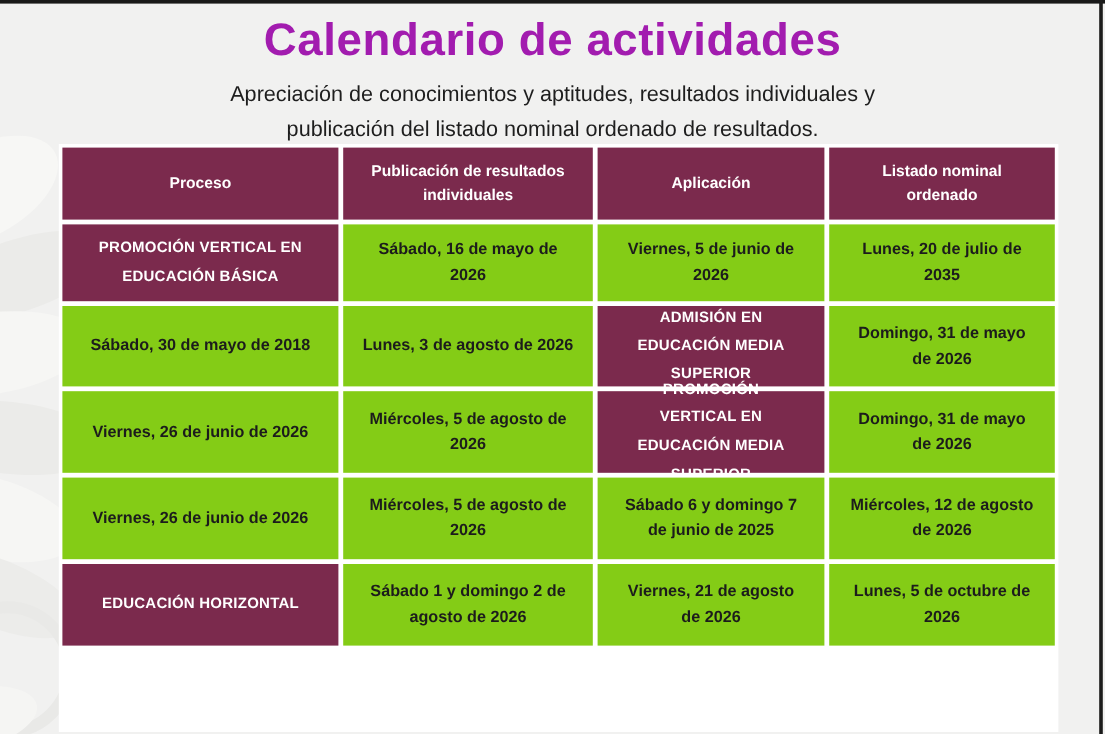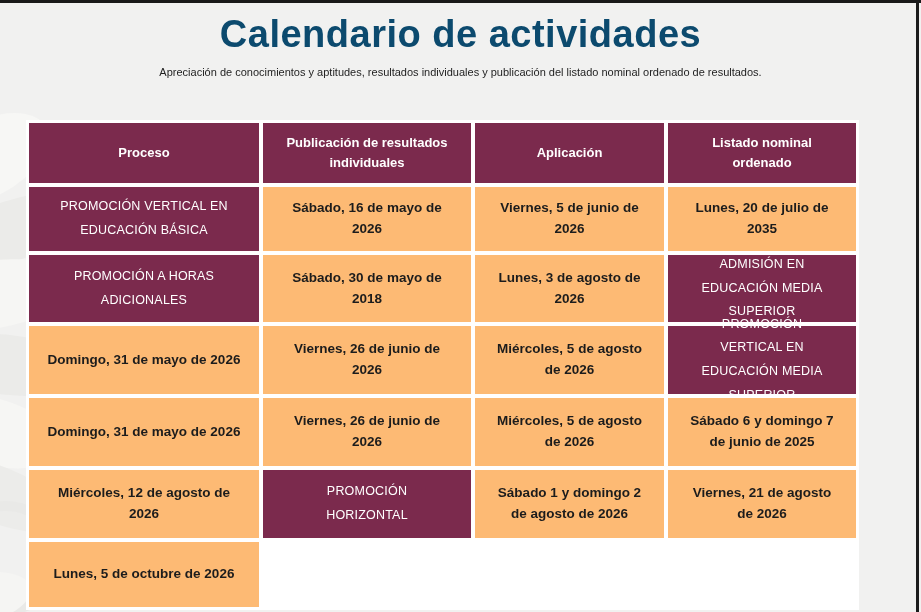--- a/index.html
+++ b/index.html
@@ -37,38 +37,38 @@
   }
   .title {
     position: absolute;
     top: 13px; left: 0;
     width: 100%;
     margin: 0;
     text-align: center;
     font-size: 38px;
     font-weight: bold;
     letter-spacing: 0.5px;
-    color: #0c4a6e;
+    color: #a21caf;
     z-index: 2;
   }
   .subtitle {
     position: absolute;
     top: 64px; left: 50%;
     transform: translateX(-50%);
     width: 610px;
     margin: 0;
     text-align: center;
-    font-size: 11px;
+    font-size: 18px;
     line-height: 1.6;
     color: #1e1e1e;
     z-index: 2;
   }
   .schedule-table {
     position: absolute;
-    left: 26px; top: 120px;
+    left: 49px; top: 120px;
     display: grid;
     grid-template-columns: 230px 208px 189px 188px;
     grid-template-rows: 60px 64px 67px 68px 68px 68px 65px;
     gap: 4px;
     background: #ffffff;
     padding: 3px;
     z-index: 2;
   }
   .cell {
     display: flex;
@@ -80,28 +80,28 @@
     background: #7b2a4d;
     color: #ffffff;
     font-weight: bold;
     font-size: 13px;
     line-height: 1.55;
     padding: 0 22px;
   }
   .proc {
     background: #7b2a4d;
     color: #ffffff;
-    font-weight: normal;
+    font-weight: bold;
     font-size: 12.5px;
     letter-spacing: 0.2px;
     line-height: 1.9;
     padding: 0 30px;
   }
   .date {
-    background: #fdba74;
+    background: #84cc16;
     color: #1c1c1c;
     font-weight: bold;
     font-size: 13.5px;
     line-height: 1.55;
     padding: 0 16px;
   }
 </style>
 </head>
 <body>
 
@@ -129,34 +129,33 @@
   <div class="cell head">Proceso</div>
   <div class="cell head">Publicación de resultados individuales</div>
   <div class="cell head">Aplicación</div>
   <div class="cell head">Listado nominal ordenado</div>
 
   <div class="cell proc">PROMOCIÓN VERTICAL EN EDUCACIÓN BÁSICA</div>
   <div class="cell date">Sábado, 16 de mayo de 2026</div>
   <div class="cell date">Viernes, 5 de junio de 2026</div>
   <div class="cell date">Lunes, 20 de julio de 2035</div>
 
-  <div class="cell proc">PROMOCIÓN A HORAS ADICIONALES</div>
   <div class="cell date">Sábado, 30 de mayo de 2018</div>
   <div class="cell date">Lunes, 3 de agosto de 2026</div>
 
   <div class="cell proc">ADMISIÓN EN EDUCACIÓN MEDIA SUPERIOR</div>
   <div class="cell date">Domingo, 31 de mayo de 2026</div>
   <div class="cell date">Viernes, 26 de junio de 2026</div>
   <div class="cell date">Miércoles, 5 de agosto de 2026</div>
 
   <div class="cell proc">PROMOCIÓN VERTICAL EN EDUCACIÓN MEDIA SUPERIOR</div>
   <div class="cell date">Domingo, 31 de mayo de 2026</div>
   <div class="cell date">Viernes, 26 de junio de 2026</div>
   <div class="cell date">Miércoles, 5 de agosto de 2026</div>
 
   <div class="cell date">Sábado 6 y domingo 7 de junio de 2025</div>
   <div class="cell date">Miércoles, 12 de agosto de 2026</div>
 
-  <div class="cell proc">PROMOCIÓN HORIZONTAL</div>
+  <div class="cell proc">EDUCACIÓN HORIZONTAL</div>
   <div class="cell date">Sábado 1 y domingo 2 de agosto de 2026</div>
   <div class="cell date">Viernes, 21 de agosto de 2026</div>
   <div class="cell date">Lunes, 5 de octubre de 2026</div>
 </div>
 
 </body></html>

